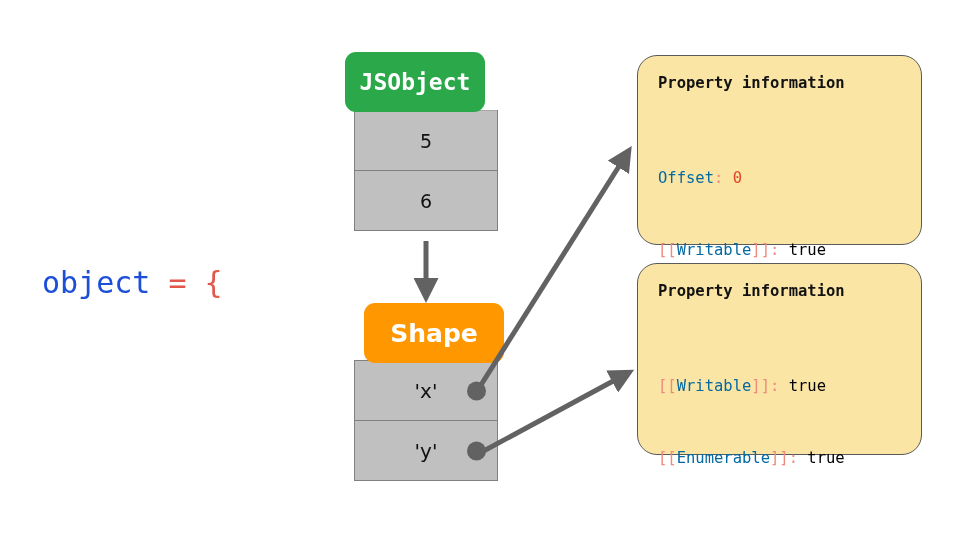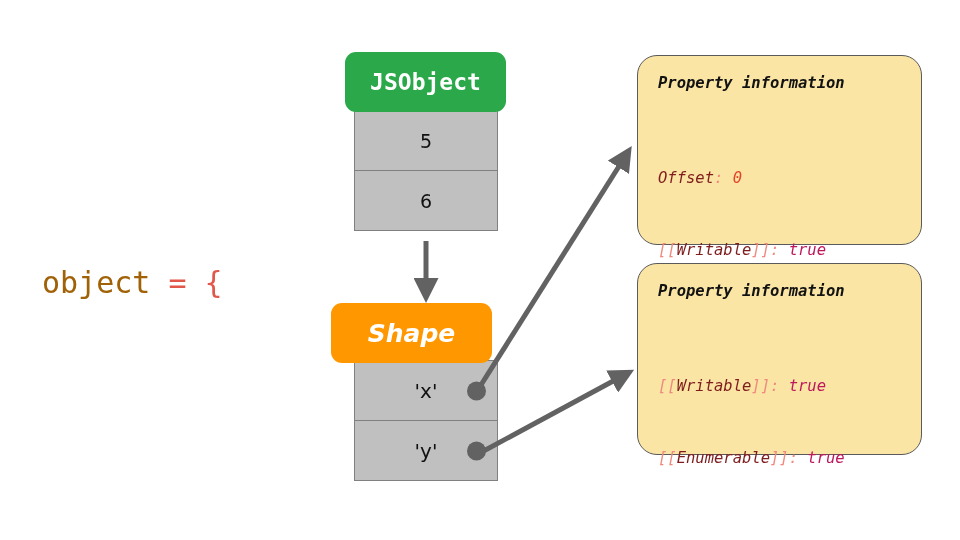--- a/index.html
+++ b/index.html
@@ -18,43 +18,43 @@
     left:42px; top:128px;
     font-family:"DejaVu Sans Mono","Liberation Mono",monospace;
     font-size:30px;
     line-height:62px;
     white-space:pre;
     color:#111111;
     letter-spacing:0px;
   }
   .code .ln{display:block;height:62px;}
   .tok-red{color:#e2574c;}
-  .tok-blk{color:#a16207;}
+  .tok-blk{color:#1d4ed8;}
   .indent{display:inline-block;width:30px;}
 
   
   .hdr{
     position:absolute;
-    width:161px;height:60px;
+    width:140px;height:60px;
     border-radius:11px;
     display:flex;align-items:center;justify-content:center;
     color:#ffffff;
     z-index:3;
   }
   .hdr-jsobject{
     left:345px;top:52px;
     background:#2ba84a;
     font-family:"DejaVu Sans Mono","Liberation Mono",monospace;
     font-weight:bold;font-size:23px;
   }
   .hdr-shape{
-    left:331px;top:303px;
+    left:364px;top:303px;
     background:#ff9800;
     font-family:"DejaVu Sans","Liberation Sans",sans-serif;
-    font-weight:bold;font-size:25px;font-style:italic;
+    font-weight:bold;font-size:25px;
   }
   .cells{
     position:absolute;
     left:354px;
     width:144px;
     border:1px solid #808080;
     border-top:none;
     box-sizing:border-box;
     background:#c0c0c0;
     z-index:1;
@@ -86,43 +86,42 @@
   .propcard{
     position:absolute;
     left:637px;
     width:285px;
     background:#fae5a5;
     border:1.5px solid #5a5a5a;
     border-radius:20px;
     box-sizing:border-box;
     padding:18px 20px 16px 20px;
     z-index:2;
-    font-style:italic;
   }
   .propcard.p1{top:55px;height:190px;}
   .propcard.p2{top:263px;height:192px;}
   .prop-title{
     font-family:"DejaVu Sans Mono","Liberation Mono",monospace;
     font-weight:bold;font-size:15.5px;
     color:#121212;
     margin-bottom:26px;
     white-space:pre;
   }
   .prop-lines{
     font-family:"DejaVu Sans Mono","Liberation Mono",monospace;
     font-size:15.5px;
     line-height:24px;
     white-space:pre;
   }
   .pl{display:block;}
-  .c-key{color:#7f1d1d;}
+  .c-key{color:#0369a1;}
   .c-num{color:#e2462a;}
   .c-brk{color:#ef8a7e;}
   .c-punc{color:#ef8a7e;}
-  .c-bool{color:#be185d;}
+  .c-bool{color:#000000;}
 
   svg.edges{position:absolute;left:0;top:0;width:960px;height:540px;z-index:4;pointer-events:none;}
 </style>
 </head>
 <body>
 
 <div class="stage">
 
   <div class="code">
     <span class="ln"><span class="tok-blk">object </span><span class="tok-red">= {</span></span>

